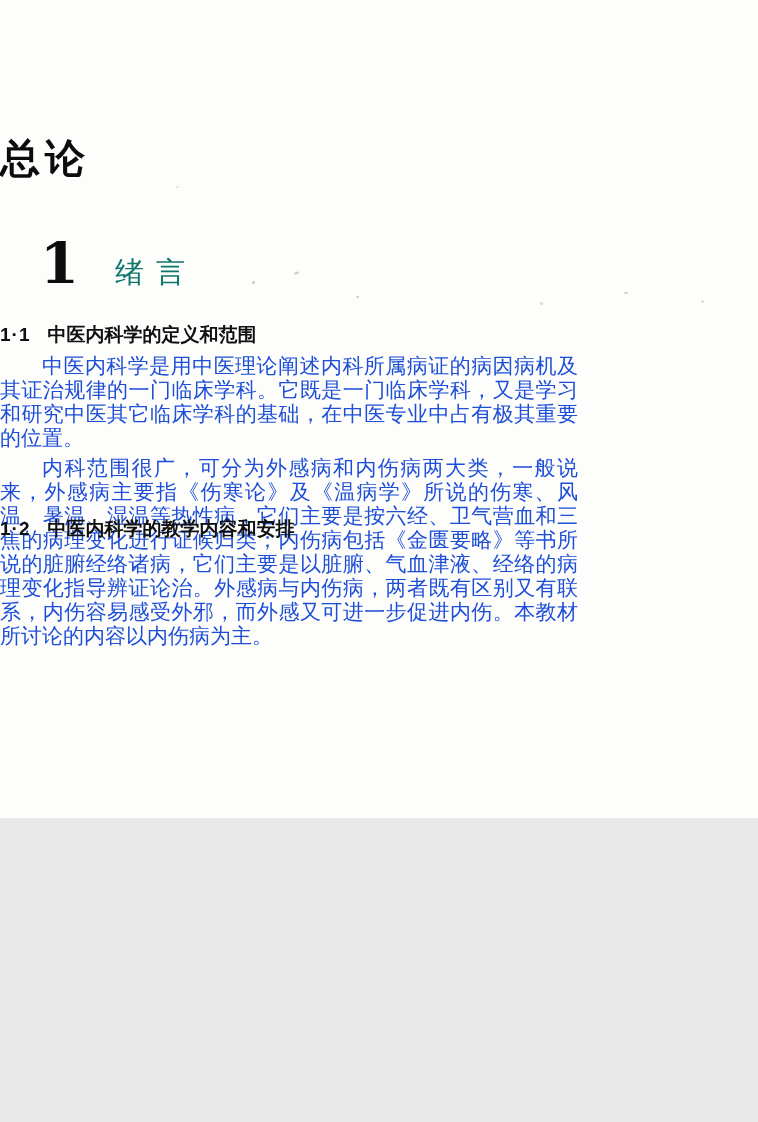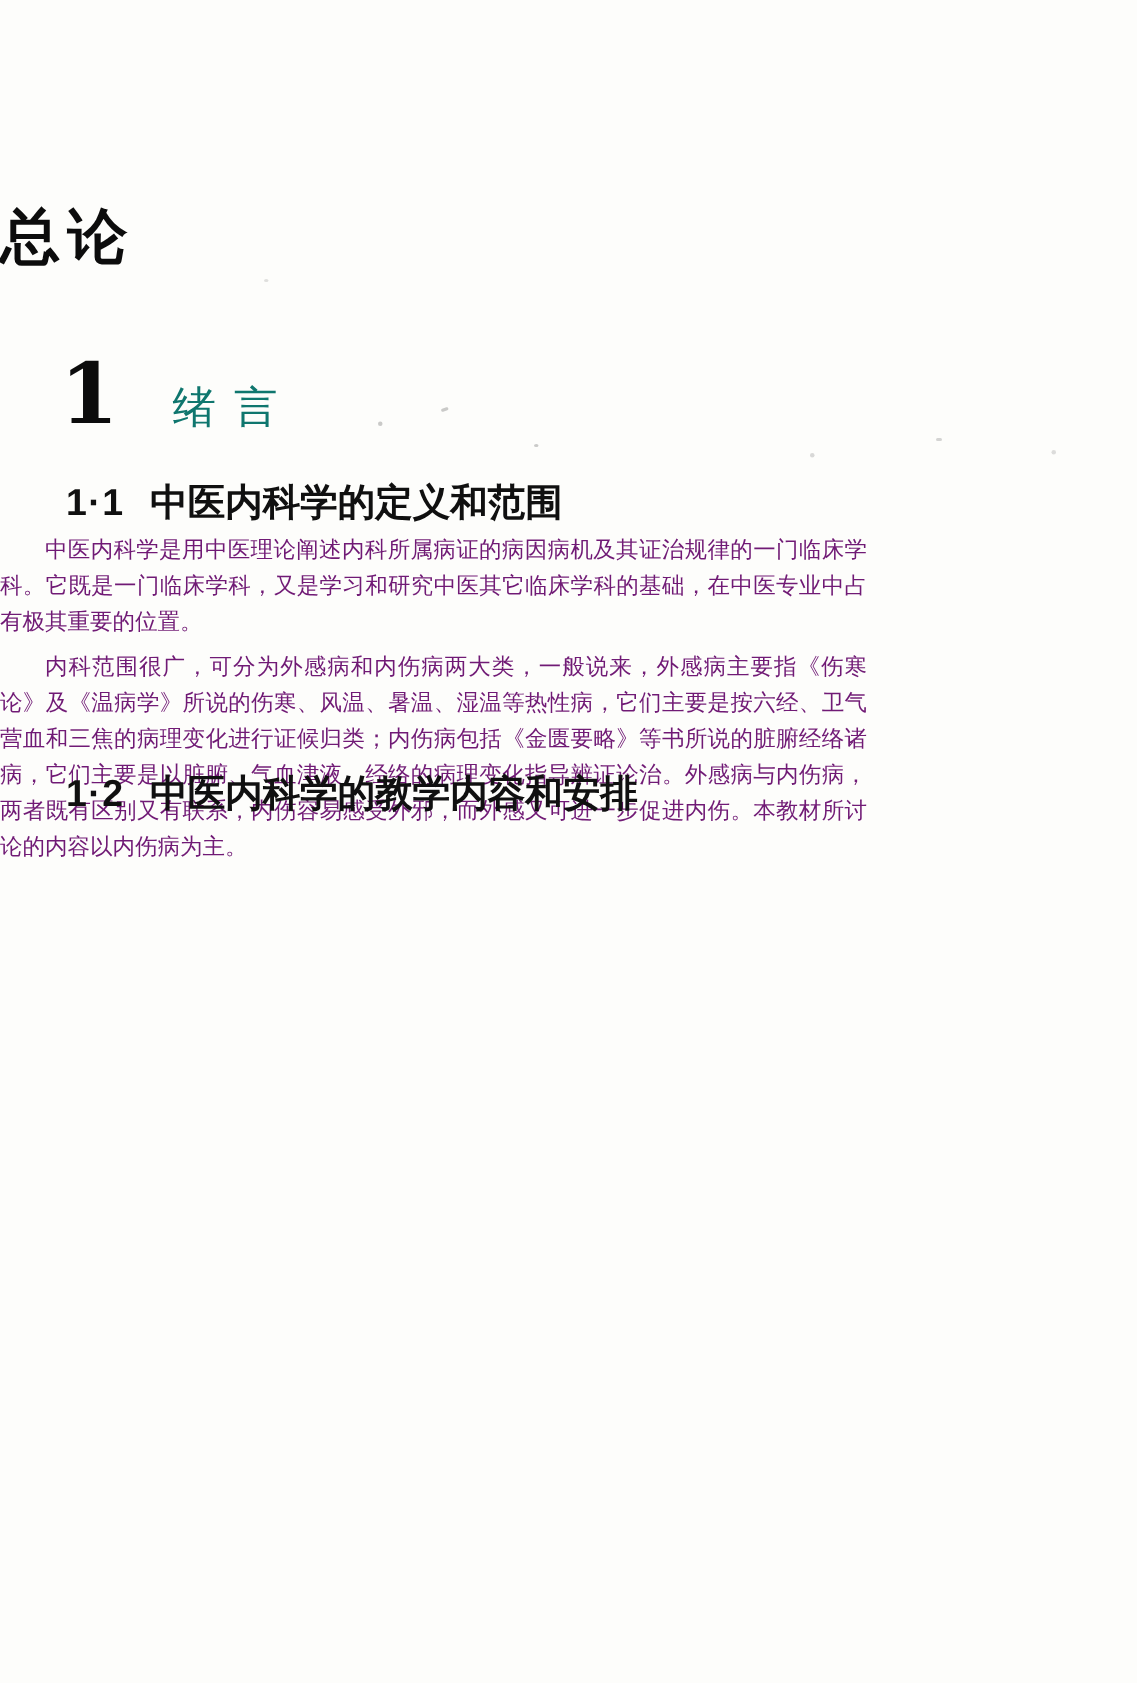--- a/index.html
+++ b/index.html
@@ -1,19 +1,19 @@
 <!DOCTYPE html>
 <html lang="zh"><head>
 <meta charset="utf-8">
 <style>
   html, body { margin: 0; padding: 0; background: #e8e8e8; }
   .page {
     position: relative;
     width: 758px;
-    height: 1122px;
+    height: 818px;
     margin: 0 auto;
     background: #fdfdfb;
     overflow: hidden;
     font-family: "DejaVu Serif", "Liberation Serif", serif;
     color: #161616;
   }
   .part-title {
     position: absolute;
     top: 134px;
     left: 0;
@@ -49,34 +49,33 @@
     letter-spacing: 12px;
     color: #0f766e;
   }
   .section { position: absolute; left: 0; width: 578px; }
   .section-1 { top: 322px; }
   .section-2 { top: 516px; }
   .section-3 { top: 744px; }
   .section-heading {
     font-family: "Liberation Sans", sans-serif;
     font-weight: bold;
-    font-size: 25px;
+    font-size: 19px;
     line-height: 26px;
     color: #101010;
     white-space: nowrap;
-    margin-left: 44px;
   }
   .sec-num { display: inline-block; margin-right: 17px; letter-spacing: 1px; }
   p.body {
     margin: 6px 0 0 0;
-    font-size: 15px;
+    font-size: 21px;
     line-height: 24px;
     text-align: justify;
     text-indent: 2em;
-    color: #701a75;
+    color: #1d4ed8;
   }
   
   .speck {
     position: absolute;
     background: #6a6a6a;
     border-radius: 50%;
     opacity: 0.35;
   }
   .sp1 { left: 252px; top: 281px; width: 3px; height: 3px; }
   .sp2 { left: 294px; top: 272px; width: 5px; height: 2px; border-radius: 2px; transform: rotate(-20deg); }

